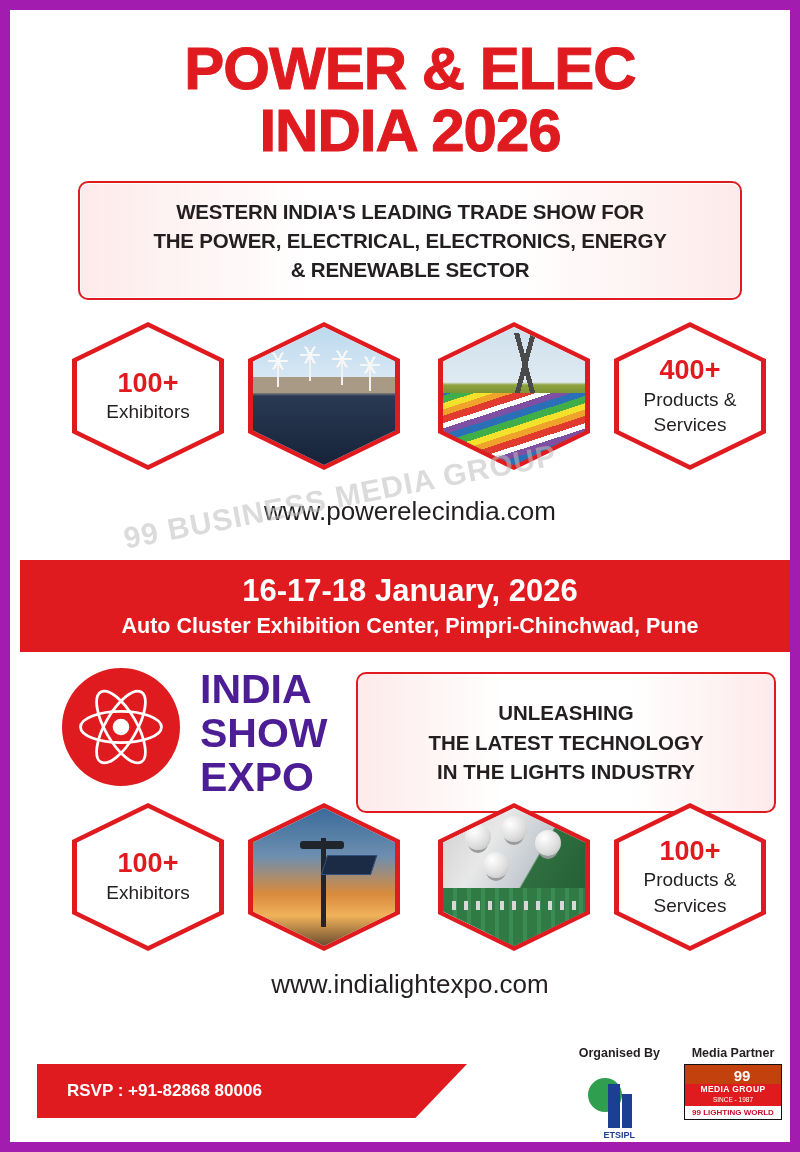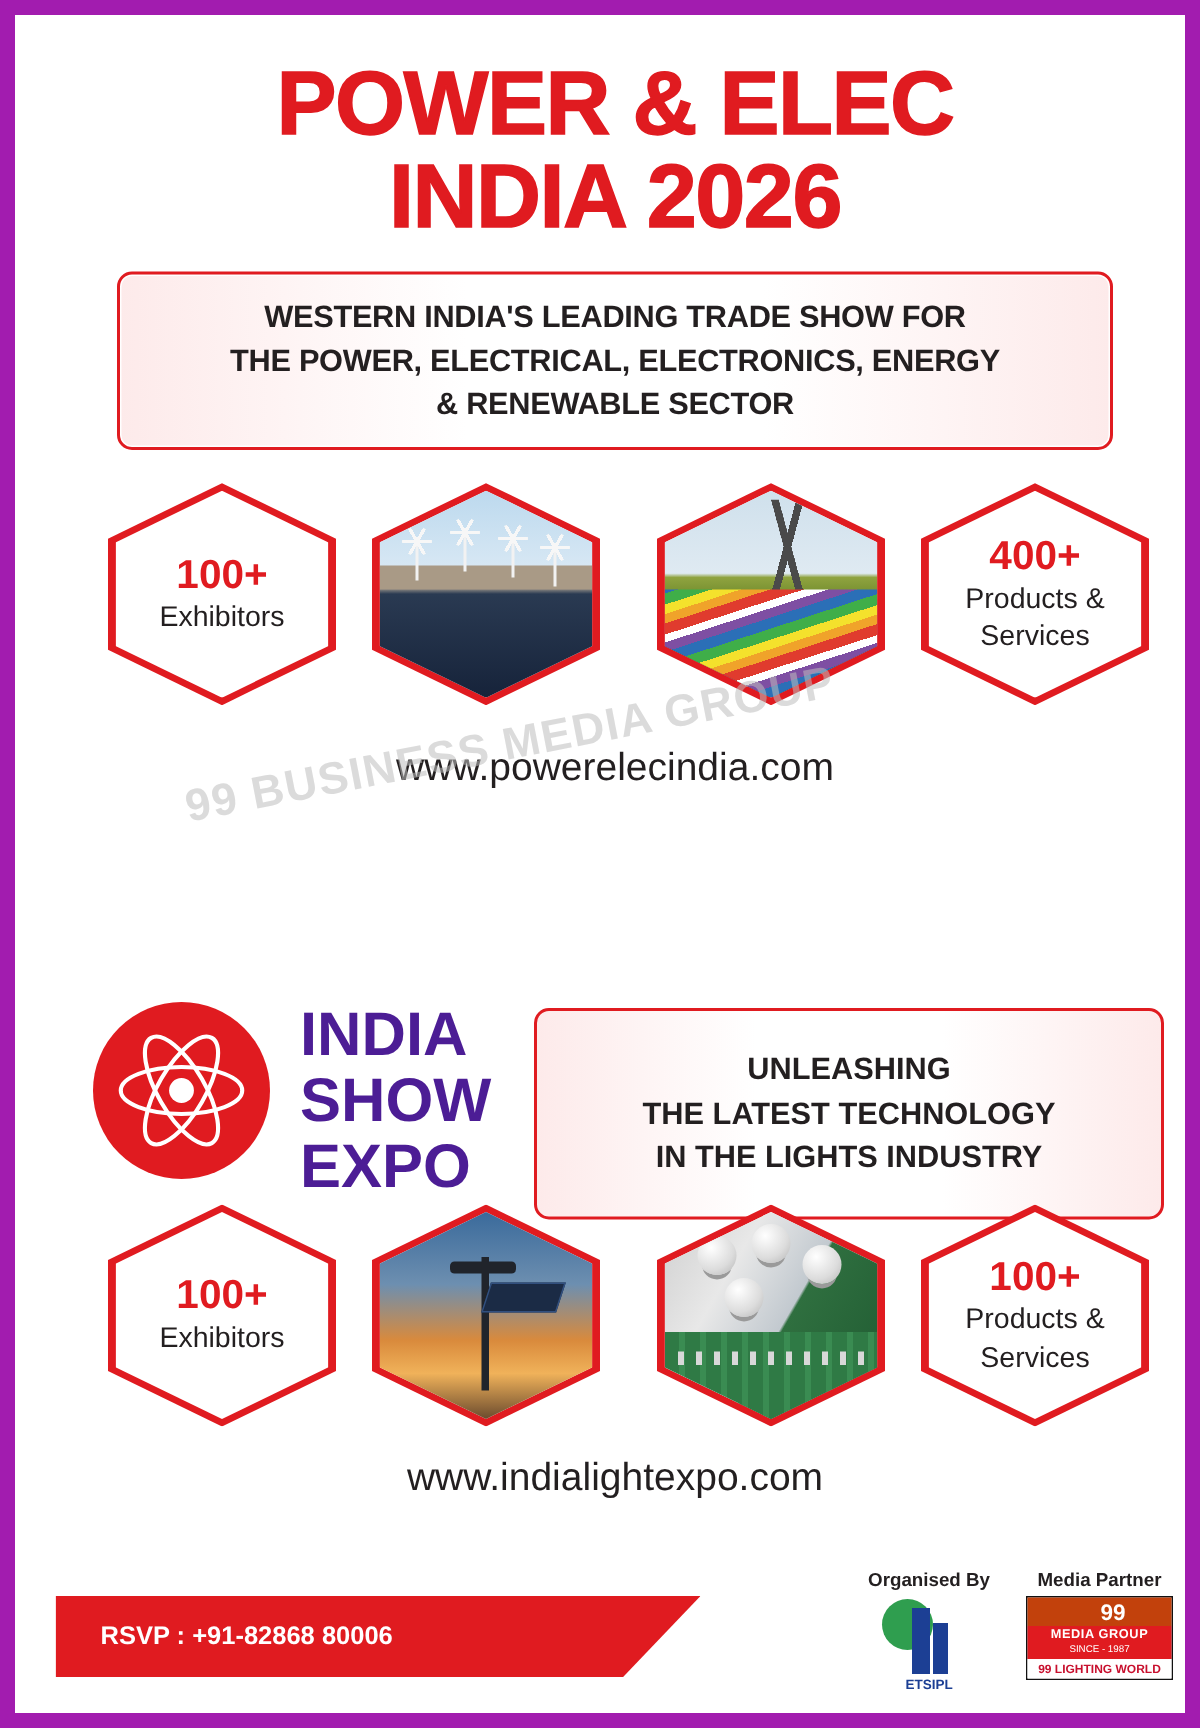--- a/index.html
+++ b/index.html
@@ -206,21 +206,21 @@
     clip-path:polygon(0 0,100% 0,88% 100%,0% 100%);
     padding-left:30px;box-sizing:border-box;
     font-size:17px;font-weight:bold;margin-left:17px;
   }
   .partners{
     position:absolute;right:18px;top:4px;display:flex;gap:24px;align-items:flex-start;
   }
   .partner-col{text-align:center;}
   .partner-title{font-size:12.5px;font-weight:bold;color:#231f20;margin-bottom:4px;}
   .etsipl{
-    width:74px;height:62px;margin:4px auto;position:relative;
+    width:74px;height:62px;margin:16px auto;position:relative;
   }
   .etsipl .g-globe{
     position:absolute;left:6px;top:2px;width:34px;height:34px;border-radius:50%;
     background:#2f9e4f;
   }
   .etsipl .g-bar{
     position:absolute;left:26px;top:8px;width:12px;height:44px;background:#1c3f94;
   }
   .etsipl .g-bar2{
     position:absolute;left:40px;top:18px;width:10px;height:34px;background:#1c3f94;
@@ -301,20 +301,24 @@
           <div class="hex-label">Products &amp;</div>
           <div class="hex-label">Services</div>
         </div>
       </div>
 
     </div>
 
     <div class="website">www.powerelecindia.com</div>
   </div>
 
+  <div class="date-band">
+    <div class="date-main">16-17-18 January, 2026</div>
+    <div class="date-venue">Auto Cluster Exhibition Center, Pimpri-Chinchwad, Pune</div>
+  </div>
 
   <div class="bottom-section">
 
     <div class="ile-head">
       <div class="ile-logo">
         <svg class="atom" viewBox="0 0 100 100">
           <g fill="none" stroke="#ffffff" stroke-width="3">
             <ellipse cx="50" cy="50" rx="44" ry="17"></ellipse>
             <ellipse cx="50" cy="50" rx="44" ry="17" transform="rotate(60 50 50)"></ellipse>
             <ellipse cx="50" cy="50" rx="44" ry="17" transform="rotate(120 50 50)"></ellipse>

